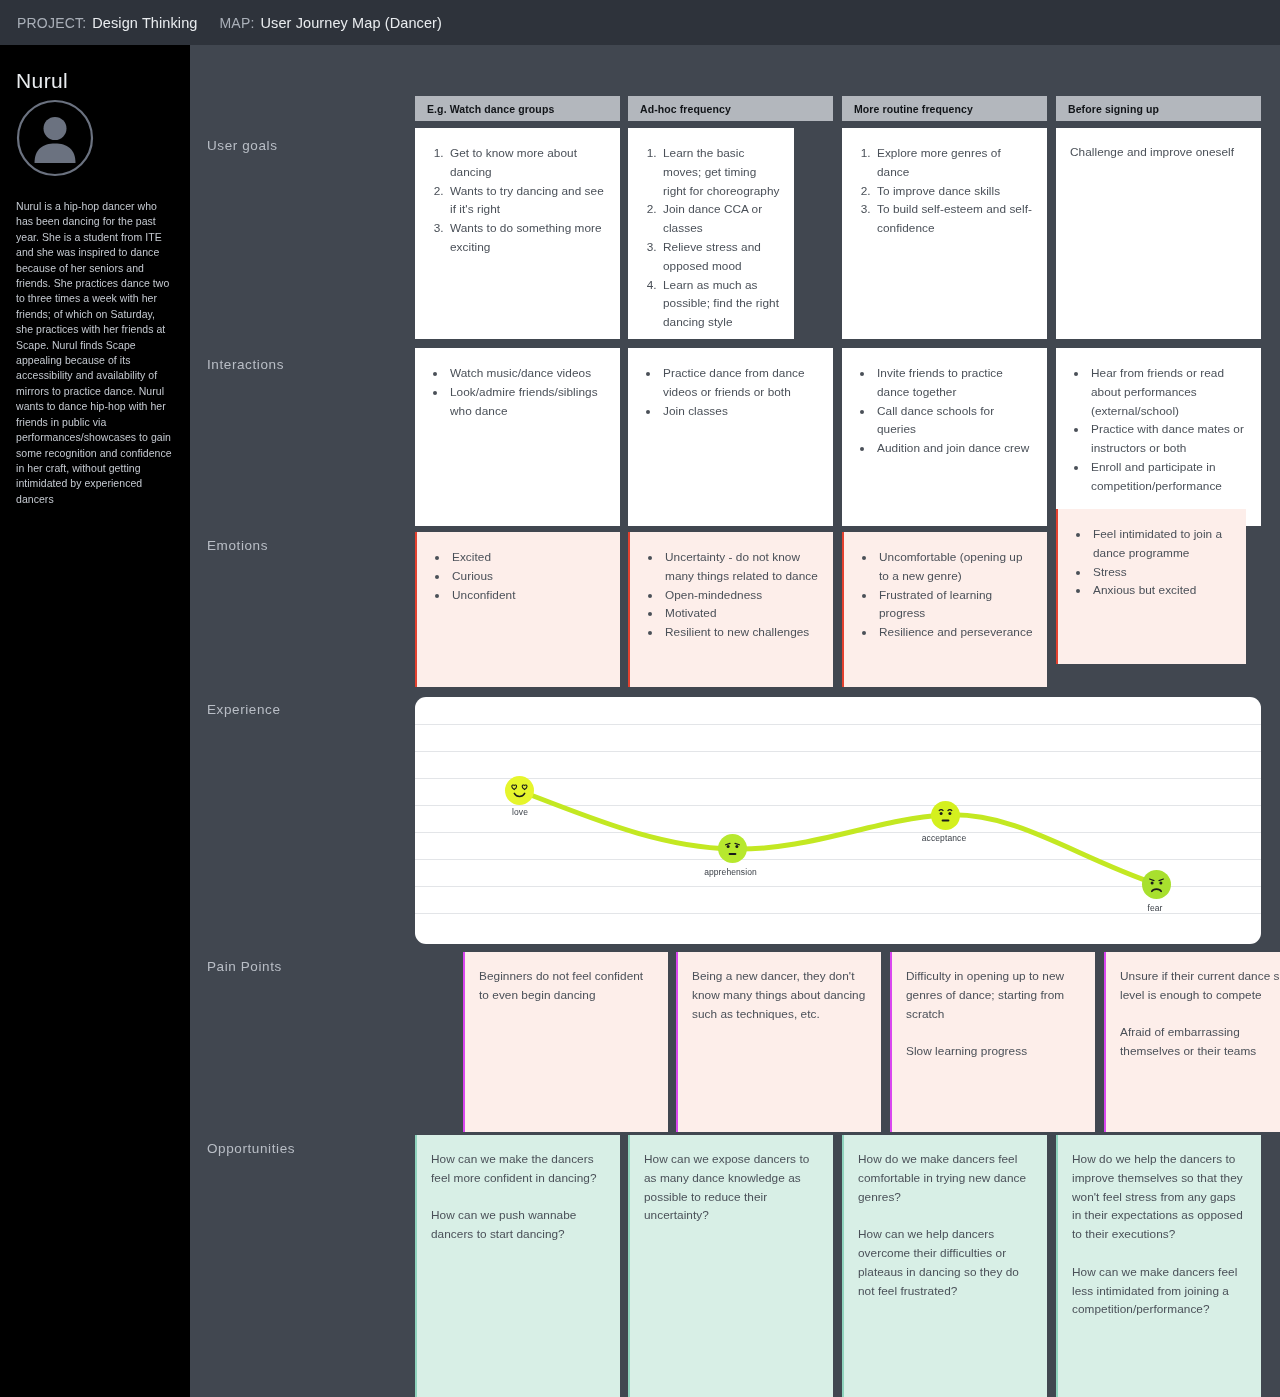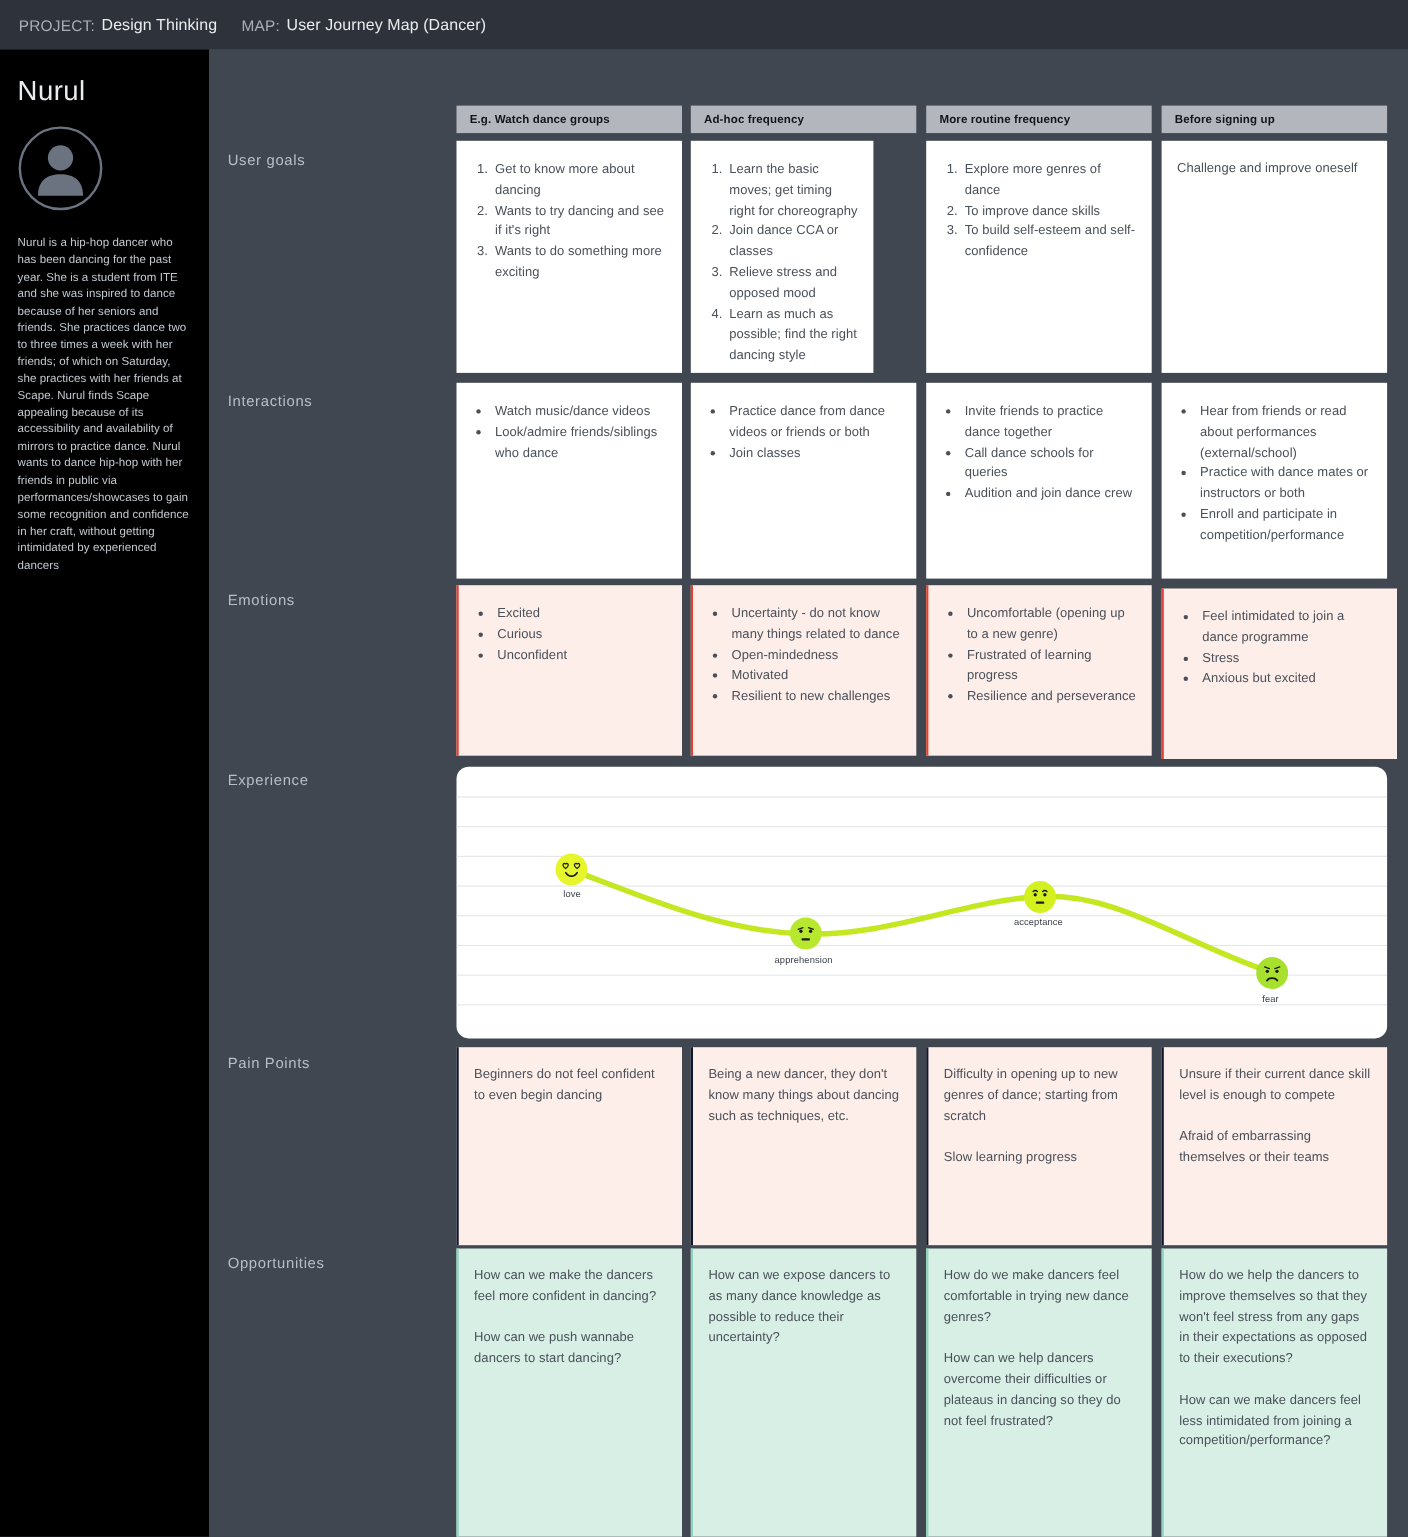--- a/index.html
+++ b/index.html
@@ -22,22 +22,22 @@
   .tb-val { font-size: 14.5px; color: #e9ecef; letter-spacing: .1px; }
   .tb-gap { width: 10px; }
 
   
   .persona {
     position: absolute; left: 0; top: 45px; width: 190px; height: 1352px;
     background: #000000;
     padding: 24px 17px 0 16px;
   }
   .persona-name {
-    font-size: 25px; color: #e9ecef; font-weight: 400; letter-spacing: .4px;
-    margin-bottom: 16px;
+    font-size: 21px; color: #e9ecef; font-weight: 400; letter-spacing: .4px;
+    margin-bottom: 6px;
   }
   .avatar-wrap { width: 78px; height: 78px; margin-bottom: 22px; }
   .persona-desc {
     font-size: 10.5px; line-height: 15.4px; color: #c4c9d0; letter-spacing: .05px;
   }
 
   
   .board { position: absolute; left: 190px; top: 45px; width: 1090px; height: 1352px; background: #414750; }
 
   
@@ -88,21 +88,21 @@
     padding-left: 3px;
   }
   .card ul li { list-style: disc; }
   .card p {
     font-size: 11.8px; line-height: 18.8px; color: #4a5058; letter-spacing: .05px;
   }
   .card p + p { margin-top: 18.8px; }
   .card.plain { padding-top: 15px; }
 
   .card.emotion  { background: #fdeeea; border-left: 2px solid #e3412f; }
-  .card.pain     { background: #fdeeea; border-left: 2px solid #0f172a; }
+  .card.pain     { background: #fdeeea; border-left: 2px solid #d946ef; margin-left: 48px; }
   .card.opp      { background: #d8efe6; border-left: 2px solid #8fd3bd; }
 
   
   .expchart { position: absolute; background:#ffffff; overflow:hidden;border-radius:11px; }
   .gridline { position:absolute; left:0; width:100%; height:1px; background:#e3e5e8; }
   .face {
     position: absolute; width: 29px; height: 29px; border-radius: 50%;
     display:flex; align-items:center; justify-content:center;
   }
   .facelabel {
@@ -226,21 +226,21 @@
       <li>Resilient to new challenges</li>
     </ul>
   </div>
   <div class="card emotion" style="left:652px; top:487px; width:205px; height:155px">
     <ul>
       <li>Uncomfortable (opening up to a new genre)</li>
       <li>Frustrated of learning progress</li>
       <li>Resilience and perseverance</li>
     </ul>
   </div>
-  <div class="card emotion" style="left:866px; top:490px; width:214px; height:155px">
+  <div class="card emotion" style="left:866px; top:464px; width:190px; height:155px">
     <ul>
       <li>Feel intimidated to join a dance programme</li>
       <li>Stress</li>
       <li>Anxious but excited</li>
     </ul>
   </div>
 
   <div class="expchart" style="left:225px; top:652px; width:846px; height:247px">
     <div class="gridline" style="top:27px"></div>
     <div class="gridline" style="top:54px"></div>

